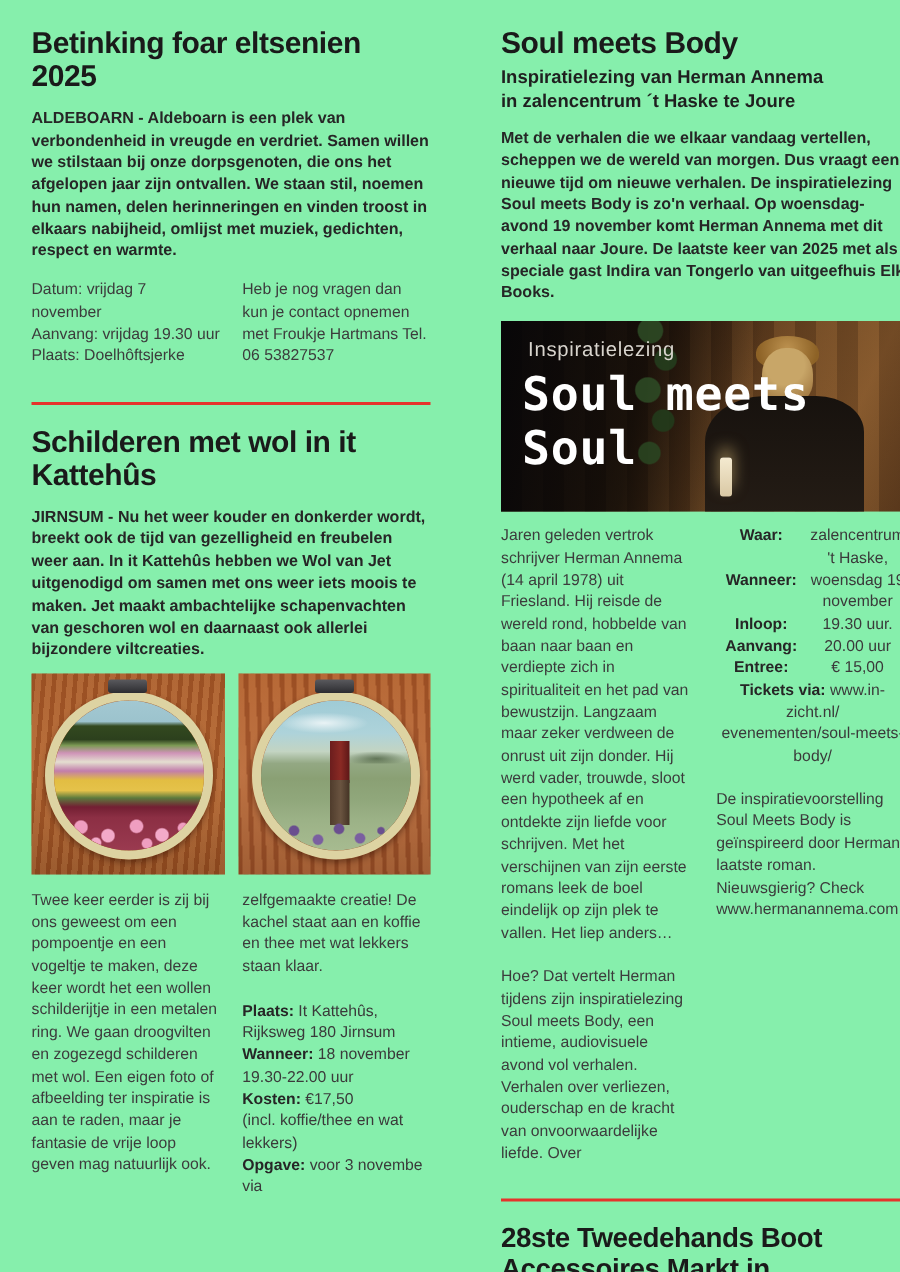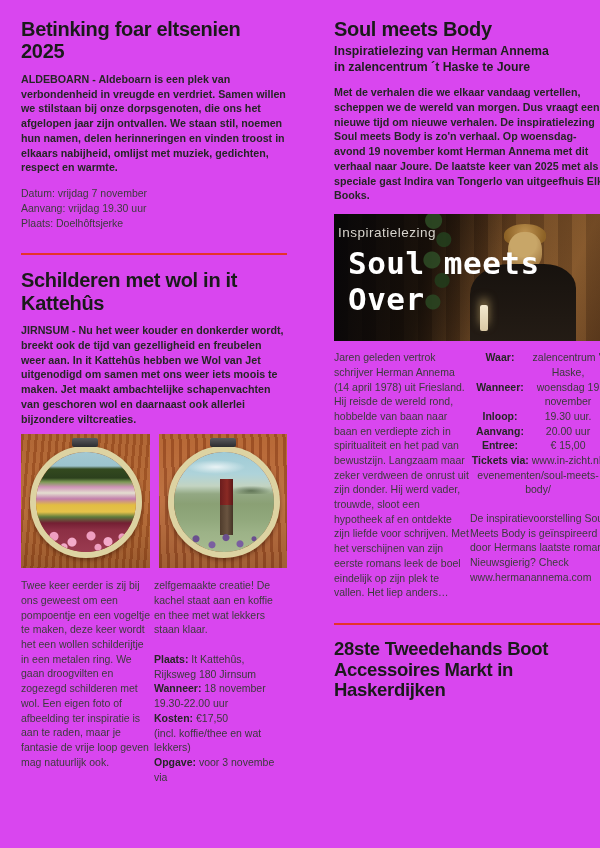--- a/index.html
+++ b/index.html
@@ -1,30 +1,30 @@
 <!DOCTYPE html>
 <html><head>
 <meta charset="utf-8">
 <style>
   * { box-sizing: border-box; }
   html,body { margin:0; padding:0; background:#ffffff; }
   body { font-family:"Liberation Sans","DejaVu Sans",sans-serif; color:#3a3a3a; }
-  .page { position:relative; width:600px; height:848px; background:#d946ef; overflow:hidden;
+  .page { position:relative; width:600px; height:848px; background:#86efac; overflow:hidden;
           display:flex; gap:21px; padding:14px 20px 0 21px; }
   .col { display:flex; flex-direction:column; }
   .col-left  { width:266px; }
   .col-right { width:272px;margin-left:26px; }
 
   h1.art-title { font-size:20px; line-height:1.12; font-weight:bold; color:#1a1a1a;
                  margin:4px 0 9px; letter-spacing:-0.3px; }
   h1.smaller { font-size:18.5px; }
   .subtitle { font-size:12.3px; font-weight:bold; color:#1f1f1f; line-height:1.25;
               margin:0 0 10px; white-space:pre-line; }
   .lead { font-size:10.7px; font-weight:bold; color:#262626; line-height:1.38; margin:0 0 11px; }
-  .cols2 { display:flex; }
+  .cols2 { display:flex; gap:15px; }
   .cols2 > div { flex:1; min-width:0; }
   p.body { font-size:10.5px; line-height:1.4; margin:0 0 15px; color:#3c3c3c; }
   .preline { white-space:pre-line; }
   .divider { border:none; border-top:2.5px solid #e5332b; margin:8px 0 10px; width:100%; }
   .b { font-weight:bold; color:#262626; }
 
   
   .wool-row { display:flex; gap:9px; margin:2px 0 10px; }
   .wool-photo { position:relative; width:131px; height:134px; overflow:hidden; }
   .wood1 { background:
@@ -90,21 +90,21 @@
       background:radial-gradient(circle at 45% 30%, #c8a668 0 40%, #a77f47 75%, #8a6434 100%); }
   .speaker-hair { position:absolute; right:60px; top:10px; width:42px; height:22px;
       border-radius:50% 50% 40% 40%;
       background:radial-gradient(circle at 50% 40%, #bd9250, #8d6226 80%); }
   .speaker-body { position:absolute; right:30px; top:50px; width:106px; height:80px;
       border-radius:38% 30% 0 0;
       background:linear-gradient(180deg,#17120e,#241c15); }
   .candle { position:absolute; right:118px; bottom:10px; width:8px; height:26px;
       background:linear-gradient(180deg,#f4ead0,#d9c8a4); border-radius:2px;
       box-shadow:0 -6px 10px rgba(255,220,140,.55); }
-  .soul-overlay-tag { position:absolute; left:4px; top:11px; font-size:13.5px;
+  .soul-overlay-tag { position:absolute; left:18px; top:11px; font-size:13.5px;
       color:#d8d4cd; letter-spacing:.5px; }
   .soul-overlay-title { position:absolute; left:14px; top:32px; color:#ffffff;
       font-size:31px; font-weight:bold; line-height:1.15; letter-spacing:.5px;
       font-family:"DejaVu Sans Mono","Liberation Mono",monospace; }
 
   
   .info-grid { font-size:10.5px; line-height:1.4; margin:0 0 0;text-align:center; }
   .info-row { display:flex; }
   .info-row .lbl { width:60px; flex:none; font-weight:bold; color:#262626; }
   .info-row .val { flex:1; }
@@ -120,20 +120,21 @@
     <section>
       <h1 class="art-title">Betinking foar eltsenien 2025</h1>
       <p class="lead">ALDEBOARN - Aldeboarn is een plek van verbondenheid in vreugde en verdriet. Samen willen we stilstaan bij onze dorpsgenoten, die ons het afgelopen jaar zijn ontvallen. We staan stil, noemen hun namen, delen herinneringen en vinden troost in elkaars nabijheid, omlijst met muziek, gedichten, respect en warmte.</p>
       <div class="cols2">
         <div>
           <p class="body preline">Datum: vrijdag 7 november
 Aanvang: vrijdag 19.30 uur
 Plaats: Doelhôftsjerke</p>
         </div>
         <div>
+          <p class="body">Heb je nog vragen dan kun je contact opnemen met Froukje Hartmans Tel. 06 53827537</p>
         </div>
       </div>
     </section>
 
     <hr class="divider">
 
     <section>
       <h1 class="art-title">Schilderen met wol in it Kattehûs</h1>
       <p class="lead" style="margin-bottom:8px">JIRNSUM - Nu het weer kouder en donkerder wordt, breekt ook de tijd van gezelligheid en freubelen weer aan. In it Kattehûs hebben we Wol van Jet uitgenodigd om samen met ons weer iets moois te maken. Jet maakt ambachtelijke schapenvachten van geschoren wol en daarnaast ook allerlei bijzondere viltcreaties.</p>
 
@@ -193,27 +194,28 @@
 
       <div class="soul-photo">
         <div class="garland"></div>
         <div class="speaker-hair"></div>
         <div class="speaker-head"></div>
         <div class="speaker-body"></div>
         <div class="candle"></div>
         <div class="soul-overlay-tag">Inspiratielezing</div>
         <div class="soul-overlay-title">
           <div>Soul meets</div>
-          <div>Over</div>
+          <div>Soul</div>
         </div>
       </div>
 
       <div class="cols2">
         <div>
           <p class="body">Jaren geleden vertrok schrijver Herman Annema (14 april 1978) uit Friesland. Hij reisde de wereld rond, hobbelde van baan naar baan en verdiepte zich in spiritualiteit en het pad van bewustzijn. Langzaam maar zeker verdween de onrust uit zijn donder. Hij werd vader, trouwde, sloot een hypotheek af en ontdekte zijn liefde voor schrijven. Met het verschijnen van zijn eerste romans leek de boel eindelijk op zijn plek te vallen. Het liep anders…</p>
+          <p class="body">Hoe? Dat vertelt Herman tijdens zijn inspiratielezing Soul meets Body, een intieme, audiovisuele avond vol verhalen. Verhalen over verliezen, ouderschap en de kracht van onvoorwaardelijke liefde. Over</p>
         </div>
         <div>
           <div class="info-grid">
             <div class="info-row">
                 <span class="lbl">Waar:</span>
                 <span class="val">zalencentrum 't Haske,</span>
               </div>
             <div class="info-row">
                 <span class="lbl">Wanneer:</span>
                 <span class="val">woensdag 19 november</span>

